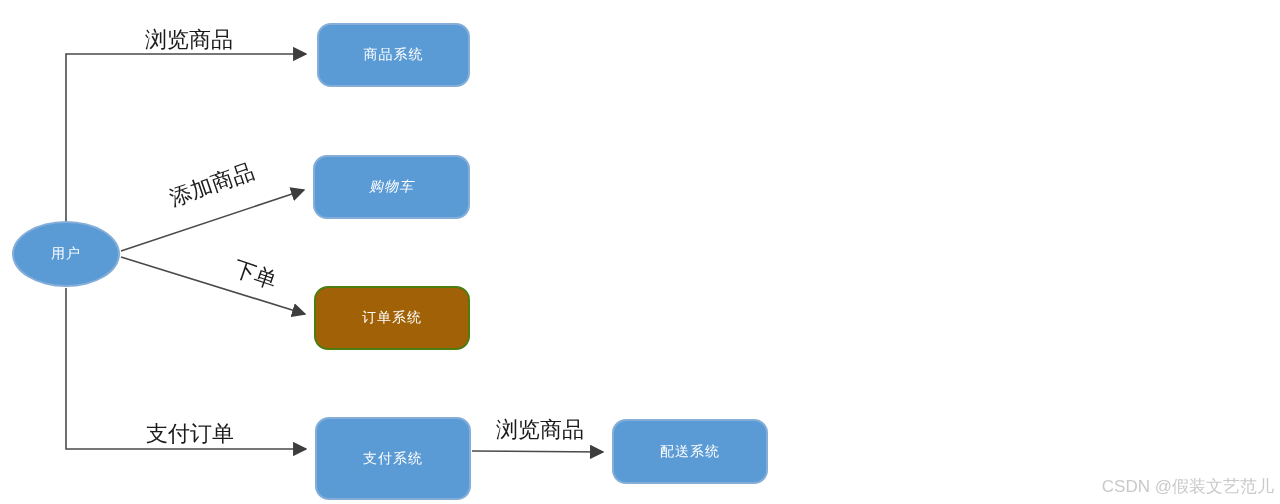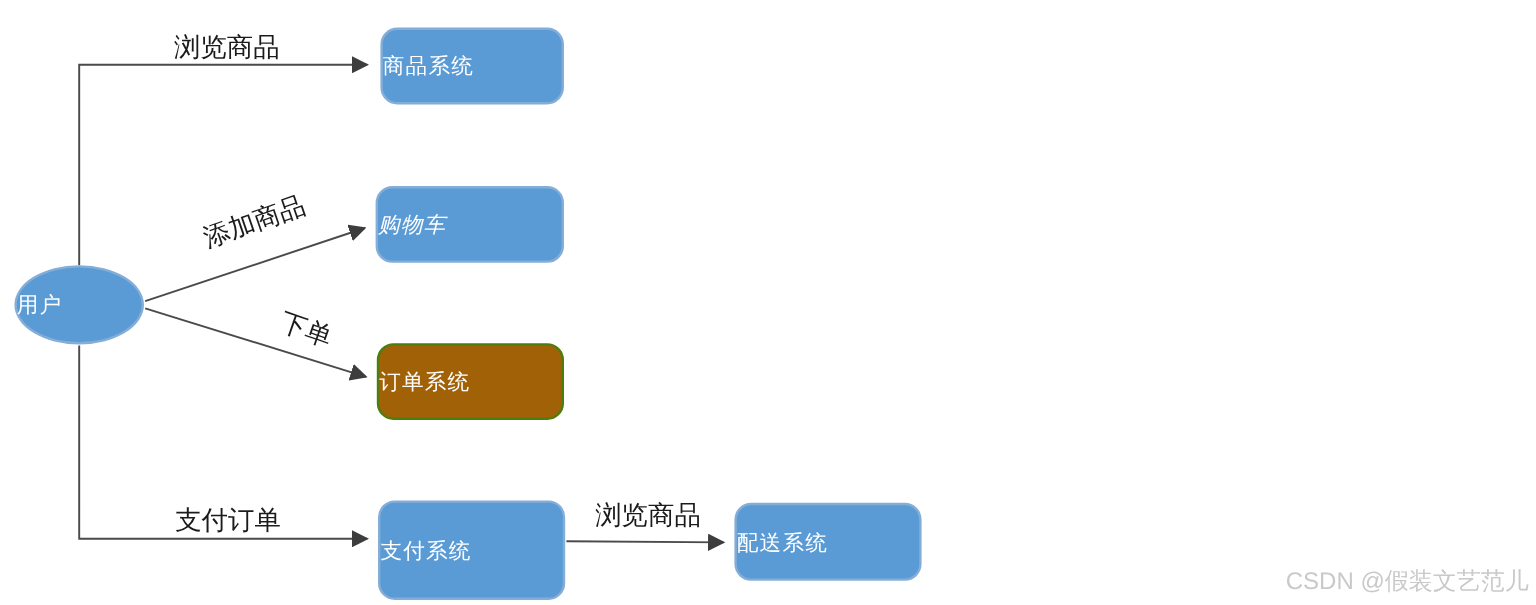--- a/index.html
+++ b/index.html
@@ -19,23 +19,23 @@
     position: absolute;
     left: 0; top: 0;
     width: 1280px;
     height: 504px;
     z-index: 1;
   }
   .node {
     position: absolute;
     display: flex;
     align-items: center;
-    justify-content: flex-start;
+    justify-content: center;
     color: #ffffff;
-    font-size: 18px;
+    font-size: 14px;
     letter-spacing: 1px;
     z-index: 2;
     box-sizing: border-box;
   }
   .node.rect {
     border-radius: 14px;
     background: #5b9bd5;
     border: 2px solid #84aed8;
   }
   .node.green {
@@ -65,21 +65,21 @@
   #label-add     { left: 212px; top: 185px; transform: translate(-50%,-50%) rotate(-19deg); }
   #label-order   { left: 255px; top: 275px; transform: translate(-50%,-50%) rotate(19deg); }
   #label-pay     { left: 190px; top: 434px; transform: translate(-50%,-50%); }
   #label-deliver { left: 540px; top: 430px; transform: translate(-50%,-50%); }
 
   .watermark {
     position: absolute;
     right: 6px;
     bottom: 6px;
     color: #c9c9c9;
-    font-size: 20px;
+    font-size: 17px;
     z-index: 3;
     white-space: nowrap;
   }
 </style>
 </head>
 <body>
 
 <div class="canvas">
 
   <svg class="connector-layer" width="1280" height="504" viewBox="0 0 1280 504" xmlns="http://www.w3.org/2000/svg">

